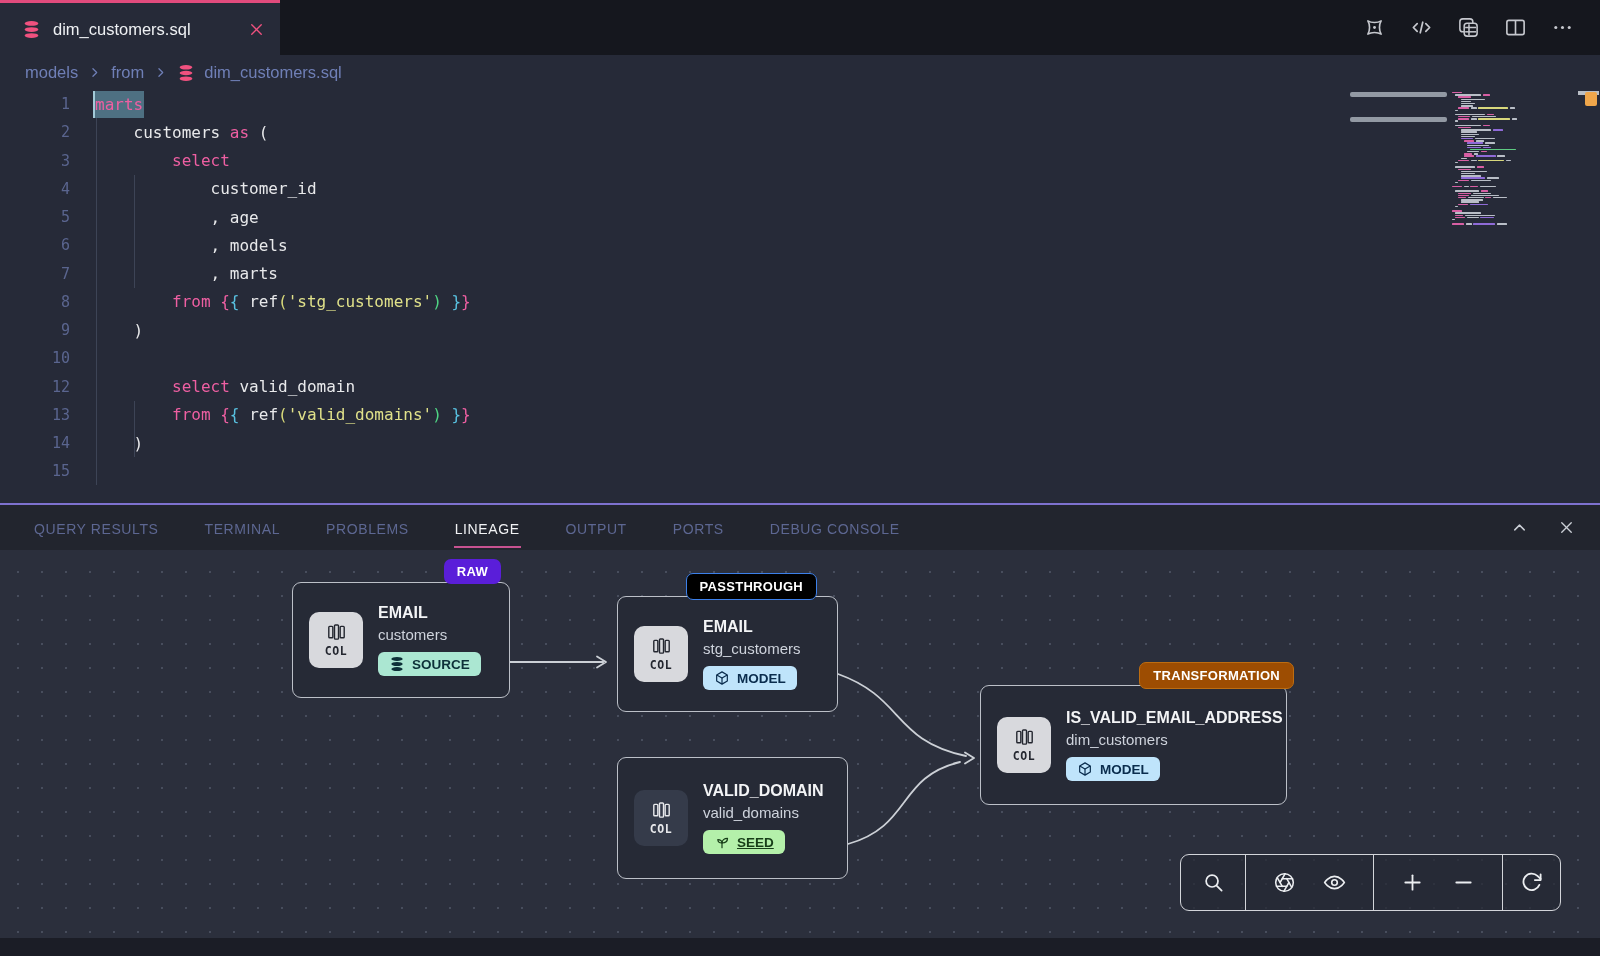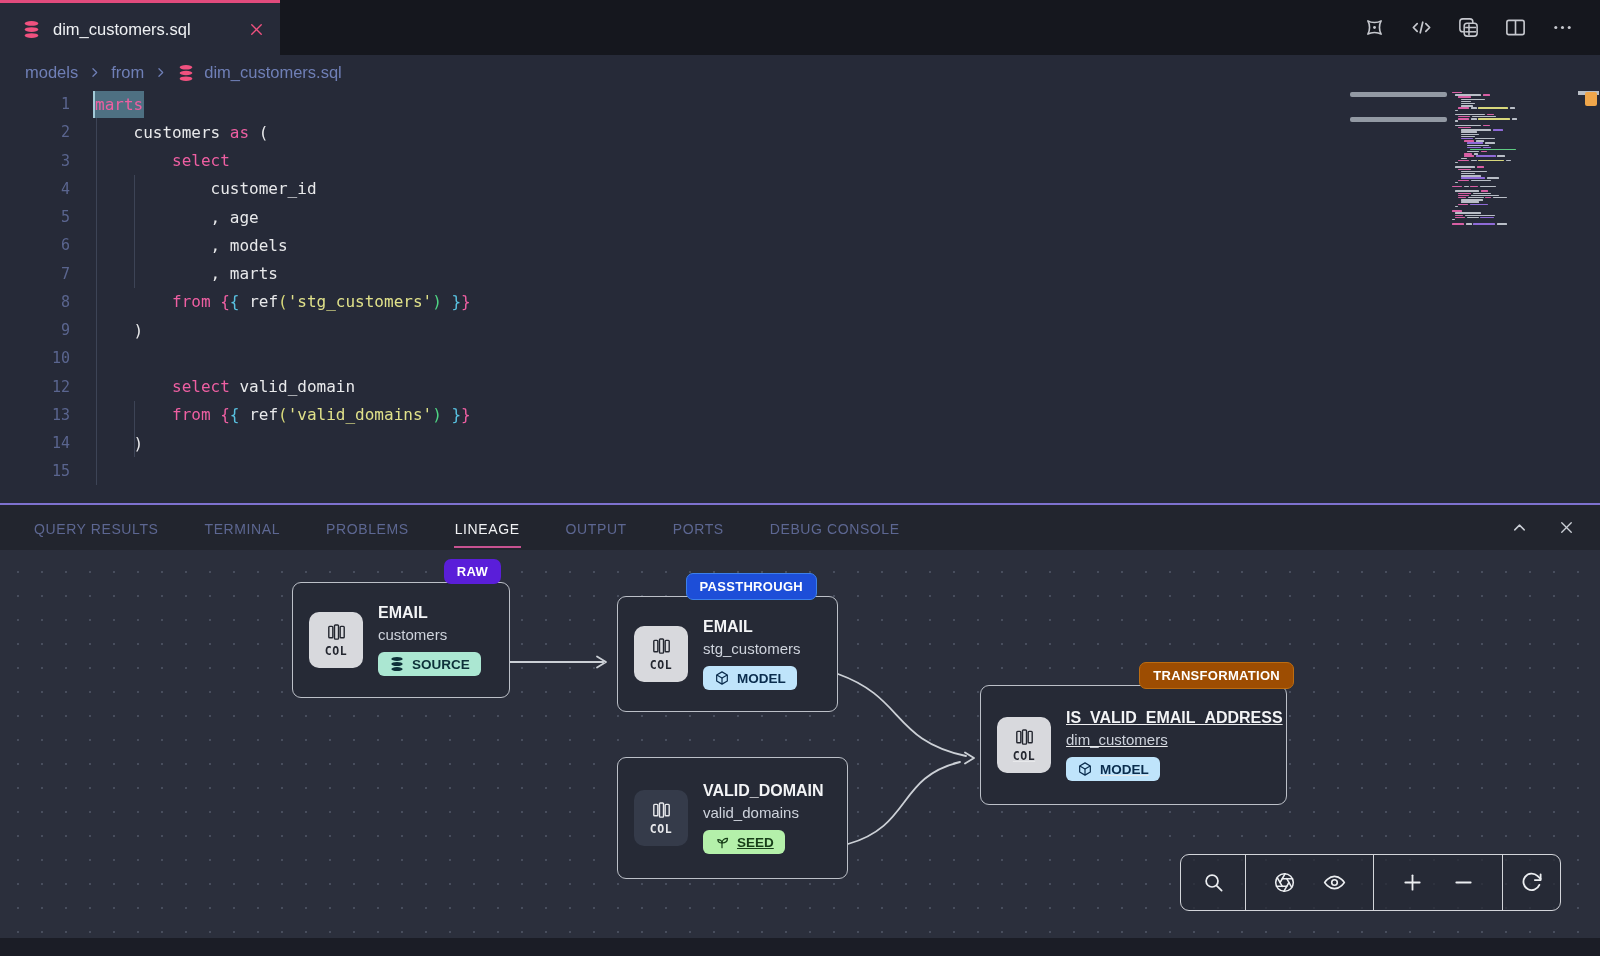--- a/index.html
+++ b/index.html
@@ -74,21 +74,21 @@
   .nsub{font-size:15px;color:#ced3dc;margin-top:4px;white-space:nowrap;}
   .nbadge{margin-top:9px;align-self:flex-start;display:inline-flex;align-items:center;gap:7px;
           padding:4px 11px;border-radius:6px;font-size:13.5px;font-weight:bold;}
   .nbadge .icon{width:16px;height:16px;display:flex;}
   .badge-source{background:#abe7d2;color:#0d3038;}
   .badge-model{background:#bfe4fb;color:#0a2c4d;}
   .badge-seed{background:#b4f0aa;color:#173d18;text-decoration:underline;}
   .ntag{position:absolute;top:-24px;padding:5px 13px;border-radius:7px;font-size:13px;font-weight:bold;
         color:#fff;letter-spacing:.3px;white-space:nowrap;}
   .tag-raw{background:#5a1ed9;}
-  .tag-passthrough{background:#1d4ed8;border:1.5px solid #3c80ea;}
+  .tag-passthrough{background:#000000;border:1.5px solid #3c80ea;}
   .tag-transformation{background:#9d4d02;border:1.5px solid #bd6d11;}
 
   .ltoolbar{position:absolute;left:1180px;top:304px;width:381px;height:57px;box-sizing:border-box;
             display:flex;border:1.5px solid #d3d5da;border-radius:9px;background:rgba(37,41,52,.75);}
   .tseg{display:flex;align-items:center;justify-content:space-evenly;box-sizing:border-box;}
   .tseg + .tseg{border-left:1.5px solid #d3d5da;}
   .tseg:nth-child(1){width:64px;} .tseg:nth-child(2){width:128px;}
   .tseg:nth-child(3){width:129px;} .tseg:nth-child(4){flex:1;}
   .lt-btn{width:23px;height:23px;color:#eceef1;cursor:pointer;display:flex;}
   .lt-btn .icon{width:100%;height:100%;}
@@ -493,21 +493,21 @@
               <svg viewBox="0 0 24 24" fill="none" stroke="currentColor" stroke-width="1.8" stroke-linecap="round" stroke-linejoin="round">
                 <path d="M12 20.5v-7"></path>
                 <path d="M12 13.5c0-4.2 3.2-7 8.3-7 0 4.2-3.2 7-8.3 7z"></path>
                 <path d="M12 13.5c0-3.1-2.4-5.2-6.3-5.2 0 3.1 2.4 5.2 6.3 5.2z"></path>
               </svg>
             </span>
             <span>SEED</span>
           </div>
         </div>
       </div>
-      <div class="lnode" style="left: 980px; top: 135px; width: 307px; min-height: 120px; text-decoration: underline;">
+      <div class="lnode" style="left: 980px; top: 135px; width: 307px; min-height: 120px;">
         <div class="ntag tag-transformation" style="right: -8px;">TRANSFORMATION</div>
         <div class="colbox light">
           <span class="icon">
             <svg viewBox="0 0 24 24" fill="none" stroke="currentColor" stroke-width="1.6" stroke-linejoin="round">
               <rect x="3.2" y="5" width="4.6" height="13" rx="1"></rect>
               <rect x="9.7" y="3.4" width="4.6" height="16.2" rx="1"></rect>
               <rect x="16.2" y="5" width="4.6" height="13" rx="1"></rect>
             </svg>
           </span>
           <span class="col-label">COL</span>

